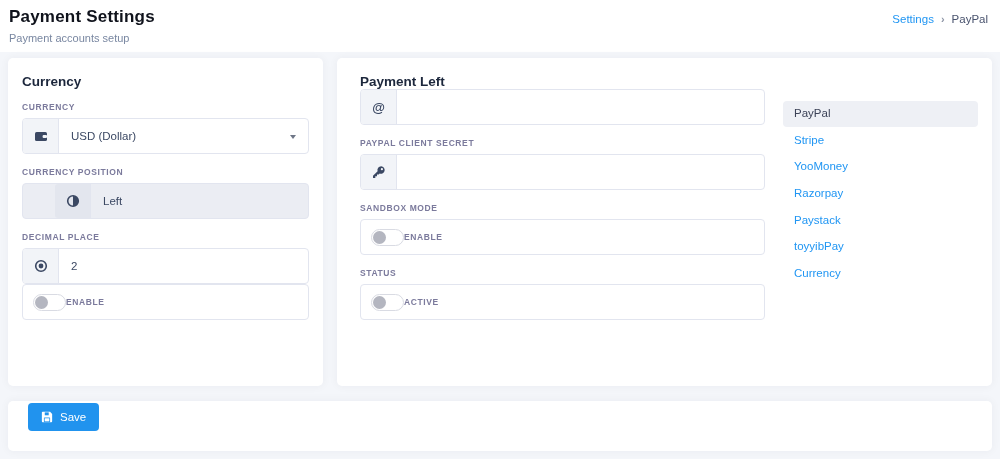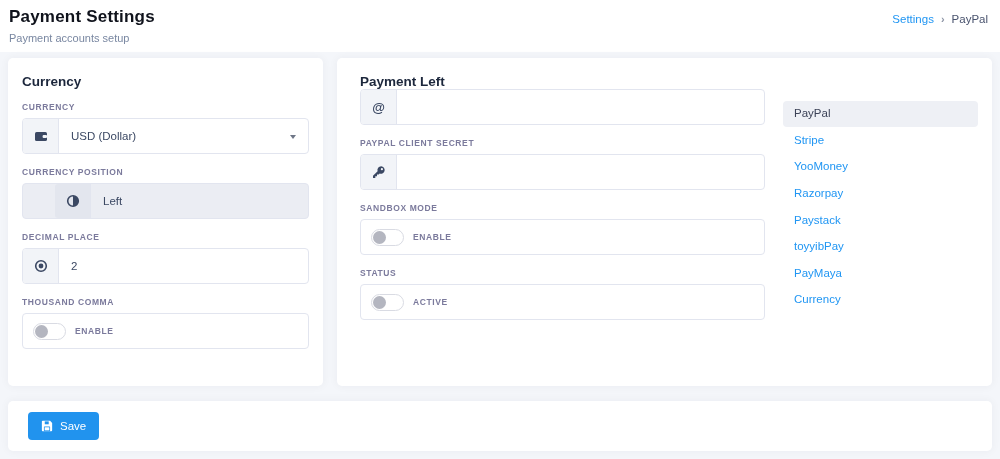--- a/index.html
+++ b/index.html
@@ -70,21 +70,21 @@
   .caret {
     position: absolute; right: 12px; top: 16px;
     width: 0; height: 0;
     border-left: 3.5px solid transparent; border-right: 3.5px solid transparent;
     border-top: 4px solid #6e7687;
   }
   .input-group.disabled { background: #ebedf3; padding-left: 32px; }
   .input-group.disabled .ig-icon { background: #e3e6ee; }
   .toggle-box {
     height: 36px; border: 1px solid var(--border); border-radius: 4px;
-    display: flex; align-items: center; gap: 9px; padding: 12px 10px;
+    display: flex; align-items: center; padding: 12px 10px;
   }
   .switch {
     width: 33px; height: 17px; border: 1px solid #d9dbe3; border-radius: 9px;
     background: #fff; position: relative; cursor: pointer; flex: none;
   }
   .switch .knob {
     position: absolute; left: 1px; top: 1px; width: 13px; height: 13px;
     border-radius: 50%; background: #b4b6c0;
   }
   .toggle-label {
@@ -93,21 +93,21 @@
   }
   
   .method-col { width: 195px; flex: none; }
   .method-list { margin-top: 12px; max-height: 237px; overflow: hidden; }
   .method-item {
     font-size: 11.5px; color: var(--link); padding: 6px 11px 7px;
     border-radius: 4px; cursor: pointer; margin-bottom: 1px; line-height: 1.1;
   }
   .method-item.active { background: #eef0f5; color: #3c4257; }
   
-  .footer-bar { margin: 15px 8px 0; height: 50px; padding: 11px 20px; }
+  .footer-bar { margin: 15px 8px 0; height: 50px; padding: 2px 20px; }
   .save-btn {
     display: inline-flex; align-items: center; gap: 7px;
     background: var(--accent); color: #fff; border: none; border-radius: 4px;
     font-family: inherit; font-size: 11.5px; padding: 7px 13px; cursor: pointer;
     height: 28px;
   }
   .icon-svg { display: block; }
 </style>
 </head>
 <body>
@@ -156,21 +156,20 @@
     <div class="input-group">
       <span class="ig-icon">
         <svg class="icon-svg" width="14" height="14" viewBox="0 0 14 14">
           <circle cx="7" cy="7" r="5.3" fill="none" stroke="currentColor" stroke-width="1.6"></circle>
           <circle cx="7" cy="7" r="2.4" fill="currentColor"></circle>
         </svg>
       </span>
       <input class="ig-input" value="2" style="">
     </div>
 
-    <div class="form-label">THOUSAND COMMA</div>
     <div class="toggle-box">
       <span class="switch">
           <span class="knob"></span>
         </span>
       <span class="toggle-label">ENABLE</span>
     </div>
   </div>
 
   <div class="card card-apis">
     <div class="card-title">Payment Left</div>
@@ -211,21 +210,20 @@
 
       </div>
       <div class="method-col">
         <div class="method-list">
             <div class="method-item active">PayPal</div>
             <div class="method-item">Stripe</div>
             <div class="method-item">YooMoney</div>
             <div class="method-item">Razorpay</div>
             <div class="method-item">Paystack</div>
             <div class="method-item">toyyibPay</div>
-            <div class="method-item">PayMaya</div>
             <div class="method-item">Currency</div>
           </div>
       </div>
     </div>
   </div>
 </div>
 
 <div class="card footer-bar">
   <button class="save-btn">
     <svg class="icon-svg" width="12" height="12" viewBox="0 0 14 14">

